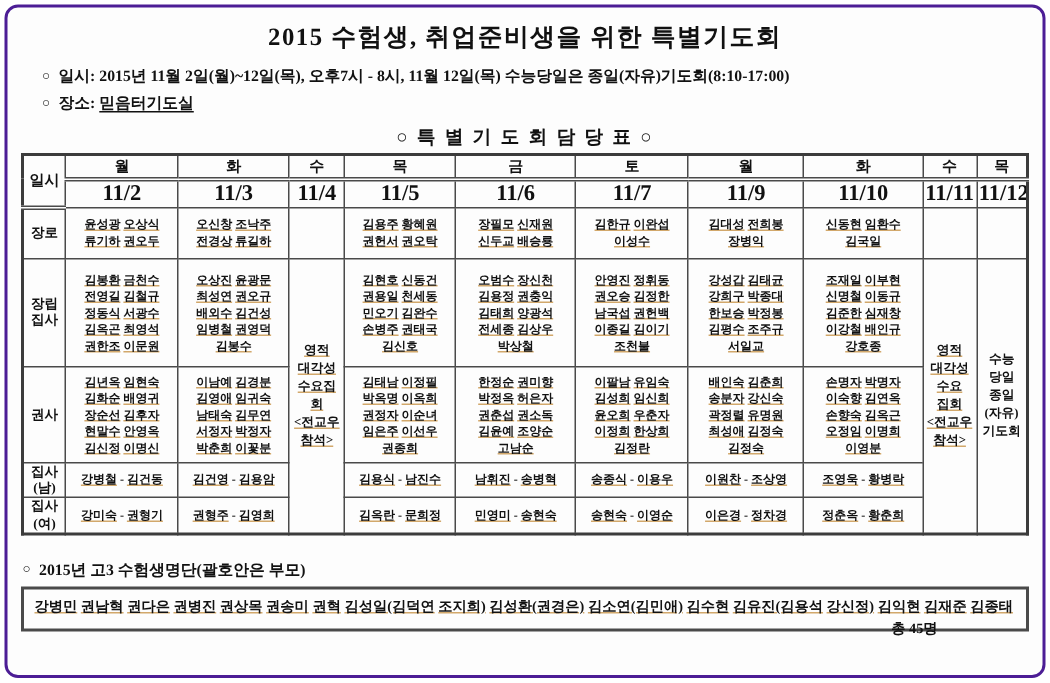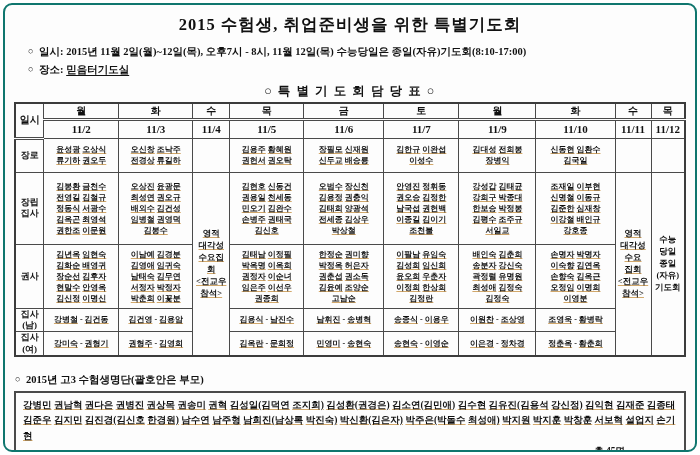--- a/index.html
+++ b/index.html
@@ -1,28 +1,28 @@
 <!DOCTYPE html>
 <html><head>
 <meta charset="utf-8">
 <style>
   html,body{margin:0;padding:0;width:700px;height:455px;background:#fff;overflow:hidden;}
   body{font-family:"Liberation Serif","DejaVu Serif",serif;color:#111;}
-  .frame{position:absolute;inset:3px;border:2px solid #0f766e;border-radius:9px;background:#fdfdfd;
+  .frame{position:absolute;inset:3px;border:2px solid #4c1d95;border-radius:9px;background:#fdfdfd;
          box-sizing:border-box;padding:4px 9px 0 9px;overflow:hidden;}
   .title{text-align:center;font-size:16.5px;font-weight:bold;letter-spacing:1px;margin:5px 0 7px 0;}
   .info{font-size:10.5px;font-weight:bold;line-height:1.75;margin-left:14px;}
   .info .bullet{font-size:9px;position:relative;top:-1px;margin-right:3px;}
   .loc-value{text-decoration:underline;text-underline-offset:2px;}
   .table-title{text-align:center;font-size:12.5px;font-weight:bold;letter-spacing:1.5px;margin:3px 0 2px 0;}
   table{width:100%;border-collapse:collapse;table-layout:fixed;border:2px solid #3c3c3c;}
   td{border:1px solid #4a4a4a;text-align:center;vertical-align:middle;font-weight:bold;
      padding:0 1px;white-space:pre-line;overflow:hidden;}
   tr.hd{height:16px;} tr.hd td{font-size:10px;border-bottom:3px double #4a4a4a;}
-  tr.hdate{height:19px;} tr.hdate td{font-size:11px;}
+  tr.hdate{height:19px;} tr.hdate td{font-size:15px;}
   td.corner{font-size:9.5px;border-bottom:1px solid #4a4a4a;font-family:Liberation Mono, monospace;}
   td.rlabel{font-size:9px;line-height:1.25;}
   td.nm{font-size:8px;line-height:1.38;}
   tr.r0{height:34px;} tr.r1{height:72px;} tr.r2{height:64px;}
   tr.r3{height:23px;} tr.r4{height:23px;}
   td.vcell{font-size:8.5px;line-height:1.4;}
   u{text-decoration:underline;text-decoration-color:#d2a86b;text-decoration-thickness:1px;text-underline-offset:1px;}
   .roster-head{font-size:10.5px;font-weight:bold;margin:16px 0 4px 1px;}
   .roster-head .bullet{font-size:9px;position:relative;top:-1px;margin-right:3px;}
   .roster-box{border:2px solid #4a4a4a;padding:5px 7px 6px 7px;font-size:9.5px;font-weight:bold;line-height:1.62;}
@@ -230,20 +230,19 @@
   </tbody>
     </table>
 
   <div class="roster-head">
     <span class="bullet">○</span>
     <span>2015년 고3 수험생명단(괄호안은 부모)</span>
   </div>
 
   <div class="roster-box">
     <div class="roster-line uw"><u>강병민</u> <u>권남혁</u> <u>권다은</u> <u>권병진</u> <u>권상목</u> <u>권송미</u> <u>권혁</u> <u>김성일(김덕연</u> <u>조지희)</u> <u>김성환(권경은)</u> <u>김소연(김민애)</u> <u>김수현</u> <u>김유진(김용석</u> <u>강신정)</u> <u>김익현</u> <u>김재준</u> <u>김종태</u></div>
-    <div class="roster-line uw"><u>김준우</u> <u>김지민</u> <u>김진경(김신호</u> <u>한경원)</u> <u>남수연</u> <u>남주형</u> <u>남희진(남상록</u> <u>박진숙)</u> <u>박신환(김은자)</u> <u>박주은(박돌수</u> <u>최성애)</u> <u>박지원</u> <u>박지훈</u> <u>박창훈</u> <u>서보혁</u> <u>설업지</u> <u>손기현</u></div>
     <div class="roster-line">
       <span class="roster-total">총 45명</span>
 
     </div>
   </div>
 
 </div>
 
 </body></html>

